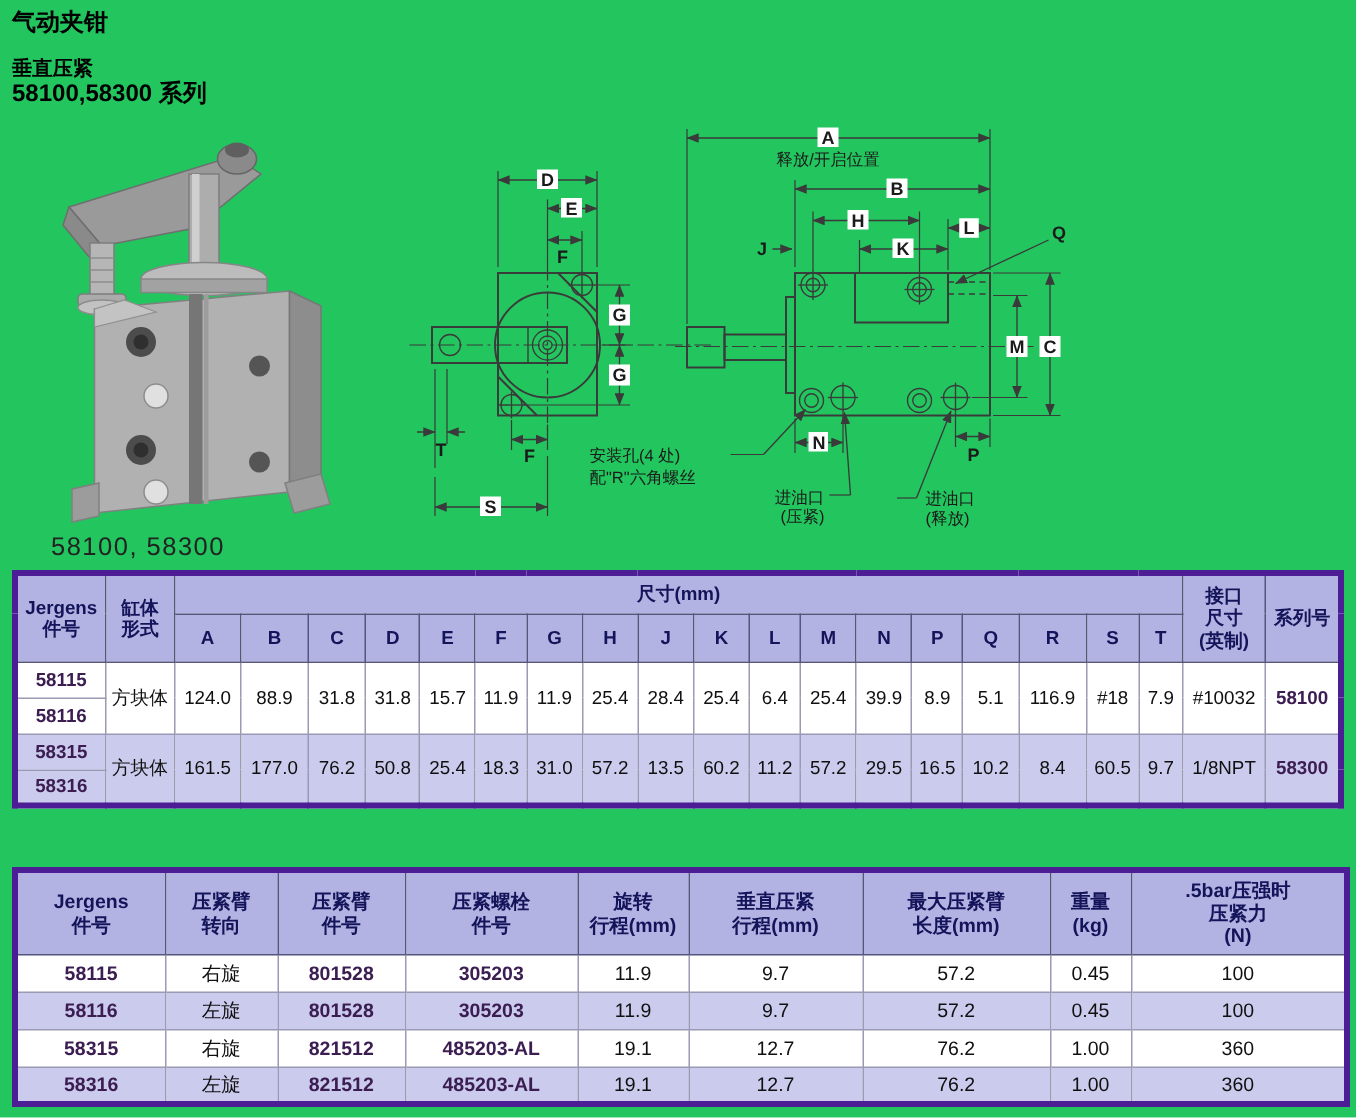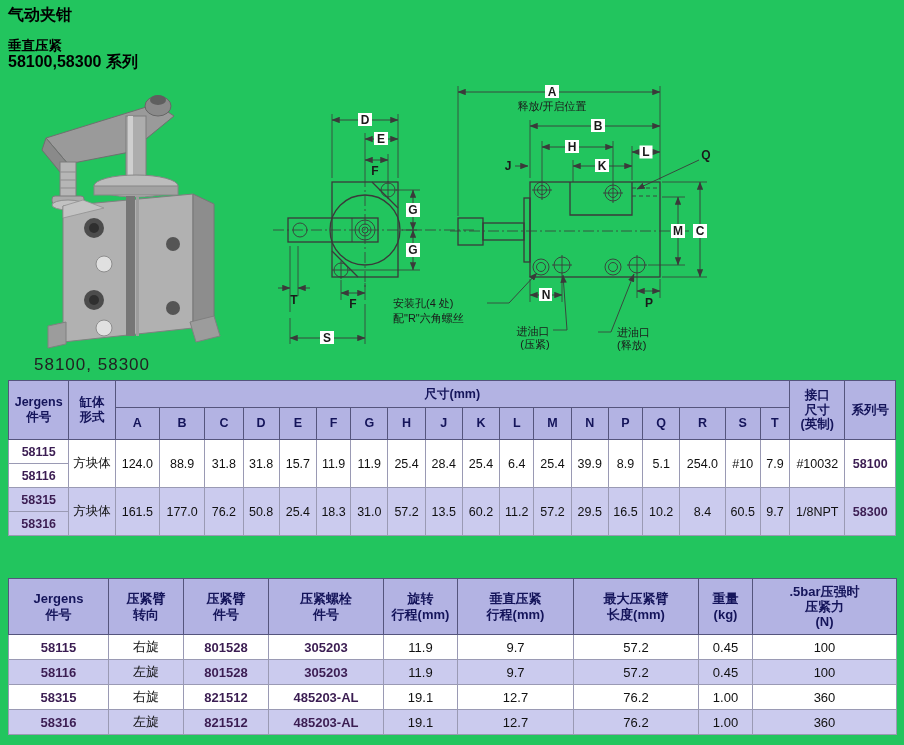--- a/index.html
+++ b/index.html
@@ -27,21 +27,21 @@
   table{border-collapse:collapse;table-layout:fixed;position:absolute;left:8px;background:#fff;}
   .t1{top:380px;width:888px;font-size:12.5px;}
   .t2{top:578px;width:888px;font-size:13px;}
   th,td{border:1px solid #9a9ab4;text-align:center;vertical-align:middle;padding:0 1px;overflow:hidden;}
   thead th{background:#b3b3e3;color:#14145a;font-weight:bold;white-space:pre-line;line-height:1.18;border-color:#55557d;}
   .t1 thead tr.gr{height:27px;}
   .t1 thead tr.letters{height:32px;}
   .t1 tbody tr{height:24px;}
   .t2 thead tr{height:56px;}
   .t2 tbody tr{height:25px;}
-  table{border:1px solid #4c1d95;padding-left:20px;}
+  table{border:4px solid #4c1d95;padding-left:20px;}
   .alt td{background:#cbcbee;}
   td{color:#101010;}
   .pn{font-weight:bold;color:#3b1d52;margin-top:17px;}
   .num{color:#101010;}
 </style>
 </head>
 <body>
 
 <div class="page">
 
@@ -336,22 +336,22 @@
         <td rowspan="2" class="num">11.9</td>
         <td rowspan="2" class="num">11.9</td>
         <td rowspan="2" class="num">25.4</td>
         <td rowspan="2" class="num">28.4</td>
         <td rowspan="2" class="num">25.4</td>
         <td rowspan="2" class="num">6.4</td>
         <td rowspan="2" class="num">25.4</td>
         <td rowspan="2" class="num">39.9</td>
         <td rowspan="2" class="num">8.9</td>
         <td rowspan="2" class="num">5.1</td>
-        <td rowspan="2" class="num">254.0</td>
-        <td rowspan="2" class="num">#10</td>
+        <td rowspan="2" class="num">116.9</td>
+        <td rowspan="2" class="num">#18</td>
         <td rowspan="2" class="num">7.9</td>
         <td rowspan="2" class="num">#10032</td>
         <td rowspan="2" class="pn">58100</td>
       </tr>
       <tr>
         <td class="pn">58116</td>
       </tr>
       <tr class="alt">
         <td class="pn">58315</td>
         <td rowspan="2">方块体</td>

